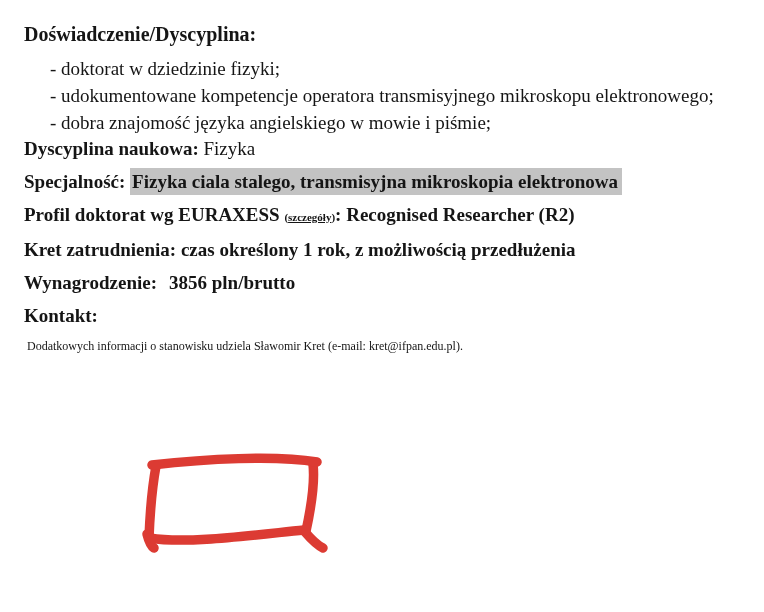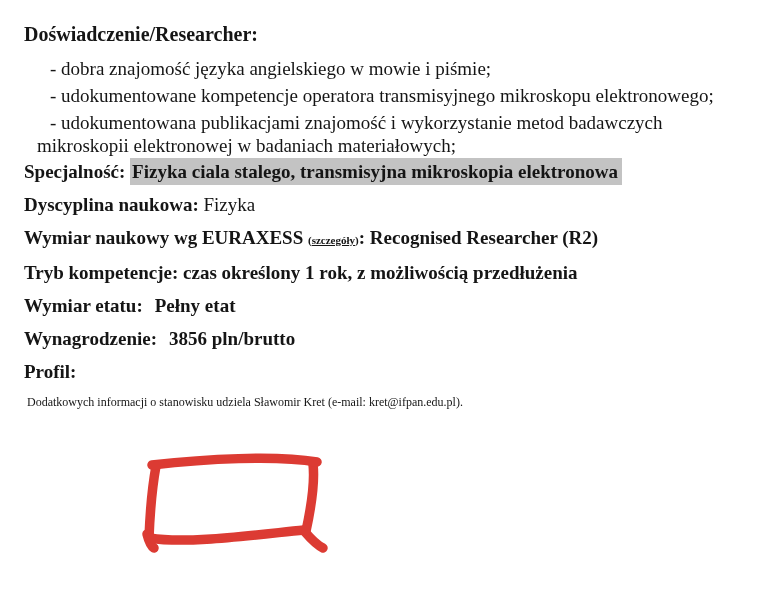--- a/index.html
+++ b/index.html
@@ -80,42 +80,41 @@
     width: 764px;
     height: 612px;
     pointer-events: none;
   }
 </style>
 </head>
 <body>
 
 <div class="doc">
 
-  <p class="heading">Doświadczenie/Researcher:</p>
+  <p class="heading">Doświadczenie/Dyscyplina:</p>
 
   <div class="bullets">
+    <p class="bullet">- doktorat w dziedzinie fizyki;</p>
+    <p class="bullet">- udokumentowane kompetencje operatora transmisyjnego mikroskopu elektronowego;</p>
     <p class="bullet">- dobra znajomość języka angielskiego w mowie i piśmie;</p>
-    <p class="bullet">- udokumentowane kompetencje operatora transmisyjnego mikroskopu elektronowego;</p>
-    <p class="bullet">- udokumentowana publikacjami znajomość i wykorzystanie metod badawczych<br>mikroskopii elektronowej w badaniach materiałowych;</p>
   </div>
+
+  <p class="section"><span>Dyscyplina naukowa:</span> <span class="value-regular">Fizyka</span></p>
 
   <p class="section"><span>Specjalność:</span> <span class="value-highlight">Fizyka ciala stalego, transmisyjna mikroskopia elektronowa</span></p>
 
-  <p class="section"><span>Dyscyplina naukowa:</span> <span class="value-regular">Fizyka</span></p>
 
+  <p class="section"><span>Profil doktorat wg EURAXESS</span> <span class="details-link"><span>(</span><span class="link-word">szczegóły</span><span>)</span></span><span>:</span> <span>Recognised Researcher (R2)</span></p>
 
-  <p class="section"><span>Wymiar naukowy wg EURAXESS</span> <span class="details-link"><span>(</span><span class="link-word">szczegóły</span><span>)</span></span><span>:</span> <span>Recognised Researcher (R2)</span></p>
+  <p class="section"><span>Kret zatrudnienia:</span> <span>czas określony 1 rok, z możliwością przedłużenia</span></p>
 
-  <p class="section"><span>Tryb kompetencje:</span> <span>czas określony 1 rok, z możliwością przedłużenia</span></p>
-
-  <p class="section"><span>Wymiar etatu:</span><span class="gap">Pełny etat</span></p>
 
   <p class="section"><span>Wynagrodzenie:</span><span class="gap">3856 pln/brutto</span></p>
 
-  <p class="contact-heading">Profil:</p>
+  <p class="contact-heading">Kontakt:</p>
 
   <p class="contact-line">Dodatkowych informacji o stanowisku udziela Sławomir Kret (e-mail: kret@ifpan.edu.pl).</p>
 
 </div>
 
 <svg class="marker-overlay" viewBox="0 0 764 612" xmlns="http://www.w3.org/2000/svg">
   <g fill="none" stroke-width="9.5" stroke-linecap="round" stroke="#dc3b33">
     <path d="M 156 466 C 152 488 150 512 149 538"></path>
     <path d="M 147 534 C 149 542 151 546 154 548"></path>
     <path d="M 150 538 C 185 544 245 536 304 530"></path>

